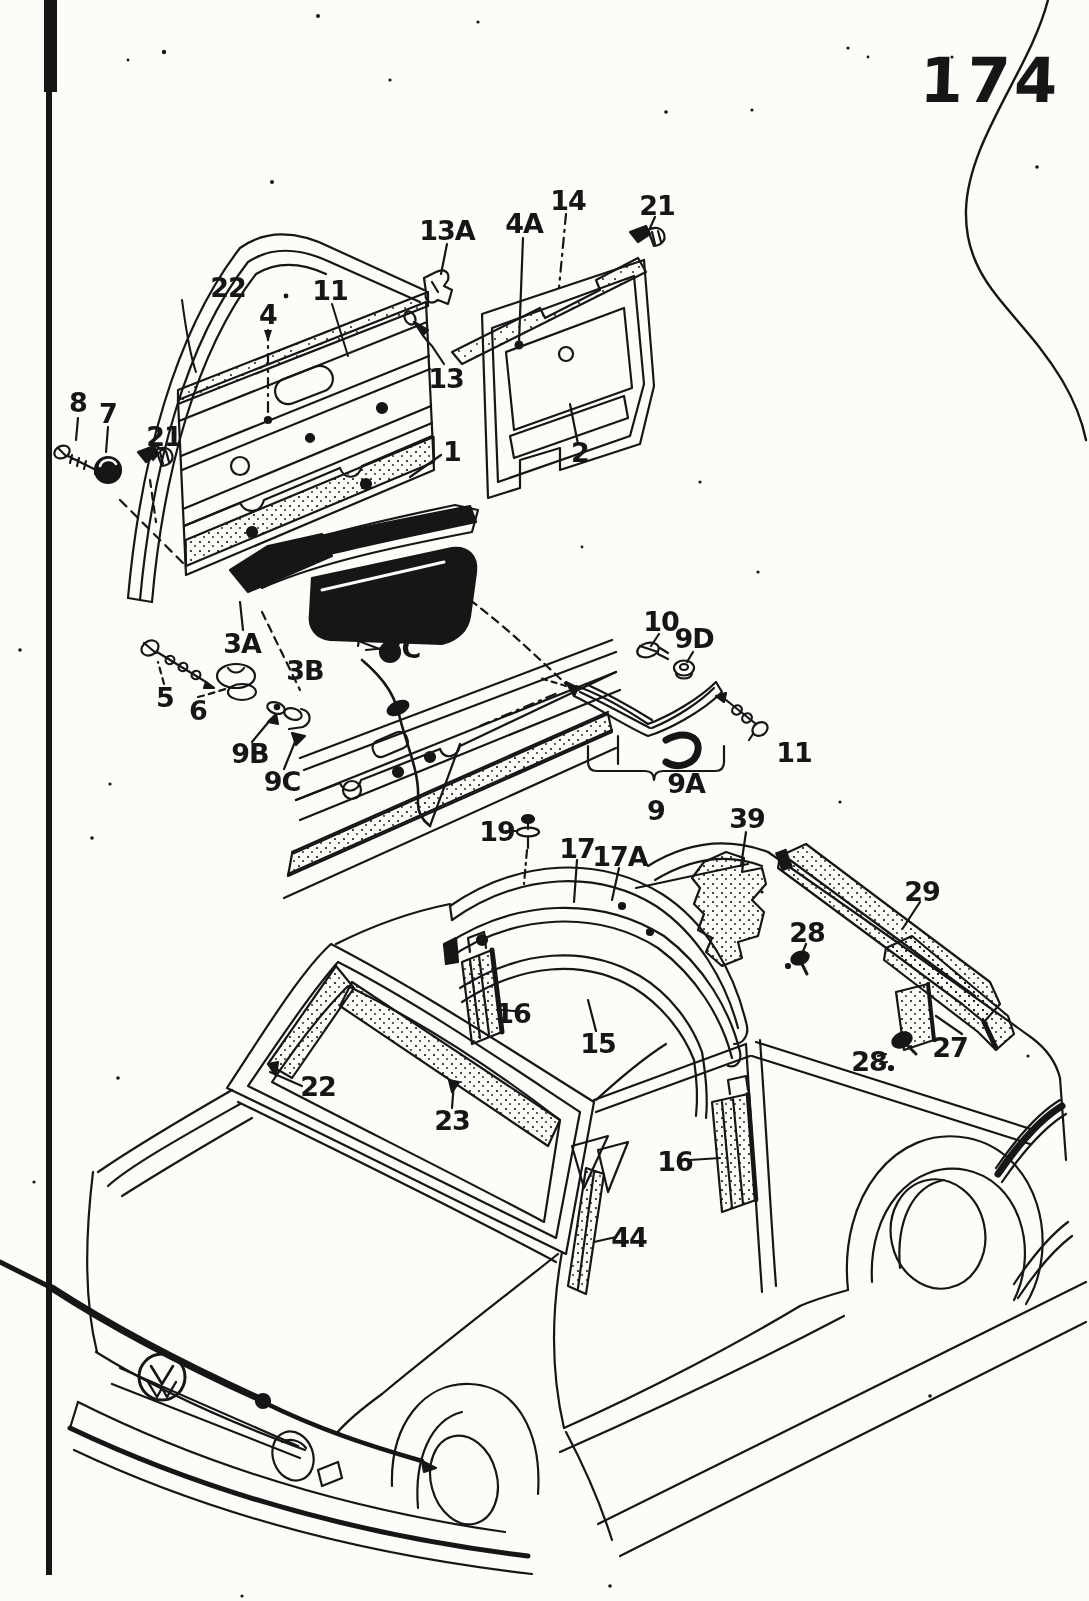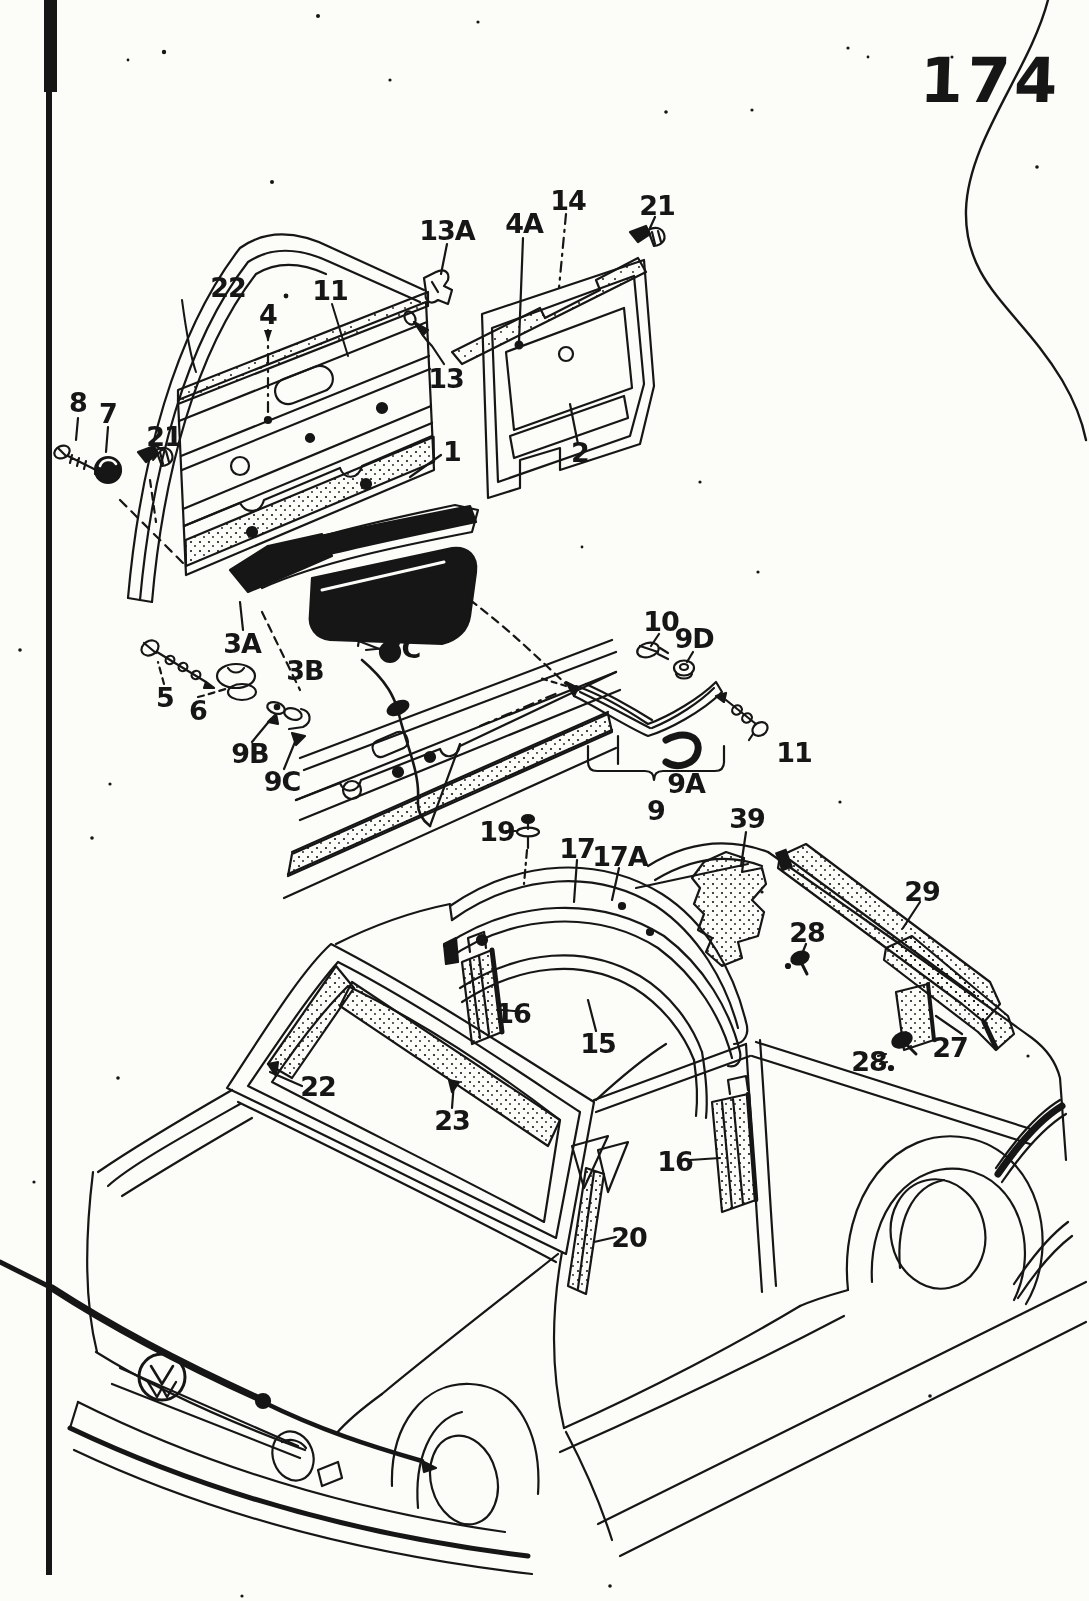--- a/index.html
+++ b/index.html
@@ -452,15 +452,15 @@
       <div class="callout" style="left: 747px; top: 818px;">39</div>
       <div class="callout" style="left: 922px; top: 891px;">29</div>
       <div class="callout" style="left: 807px; top: 932px;">28</div>
       <div class="callout" style="left: 513px; top: 1013px;">16</div>
       <div class="callout" style="left: 598px; top: 1043px;">15</div>
       <div class="callout" style="left: 318px; top: 1086px;">22</div>
       <div class="callout" style="left: 452px; top: 1120px;">23</div>
       <div class="callout" style="left: 950px; top: 1047px; text-align: center;">27</div>
       <div class="callout" style="left: 869px; top: 1061px;">28</div>
       <div class="callout" style="left: 675px; top: 1161px;">16</div>
-      <div class="callout" style="left: 629px; top: 1237px;">20</div>
+      <div class="callout" style="left: 629px; top: 1237px;">44</div>
     </div>
 </div>
 
 </body></html>

